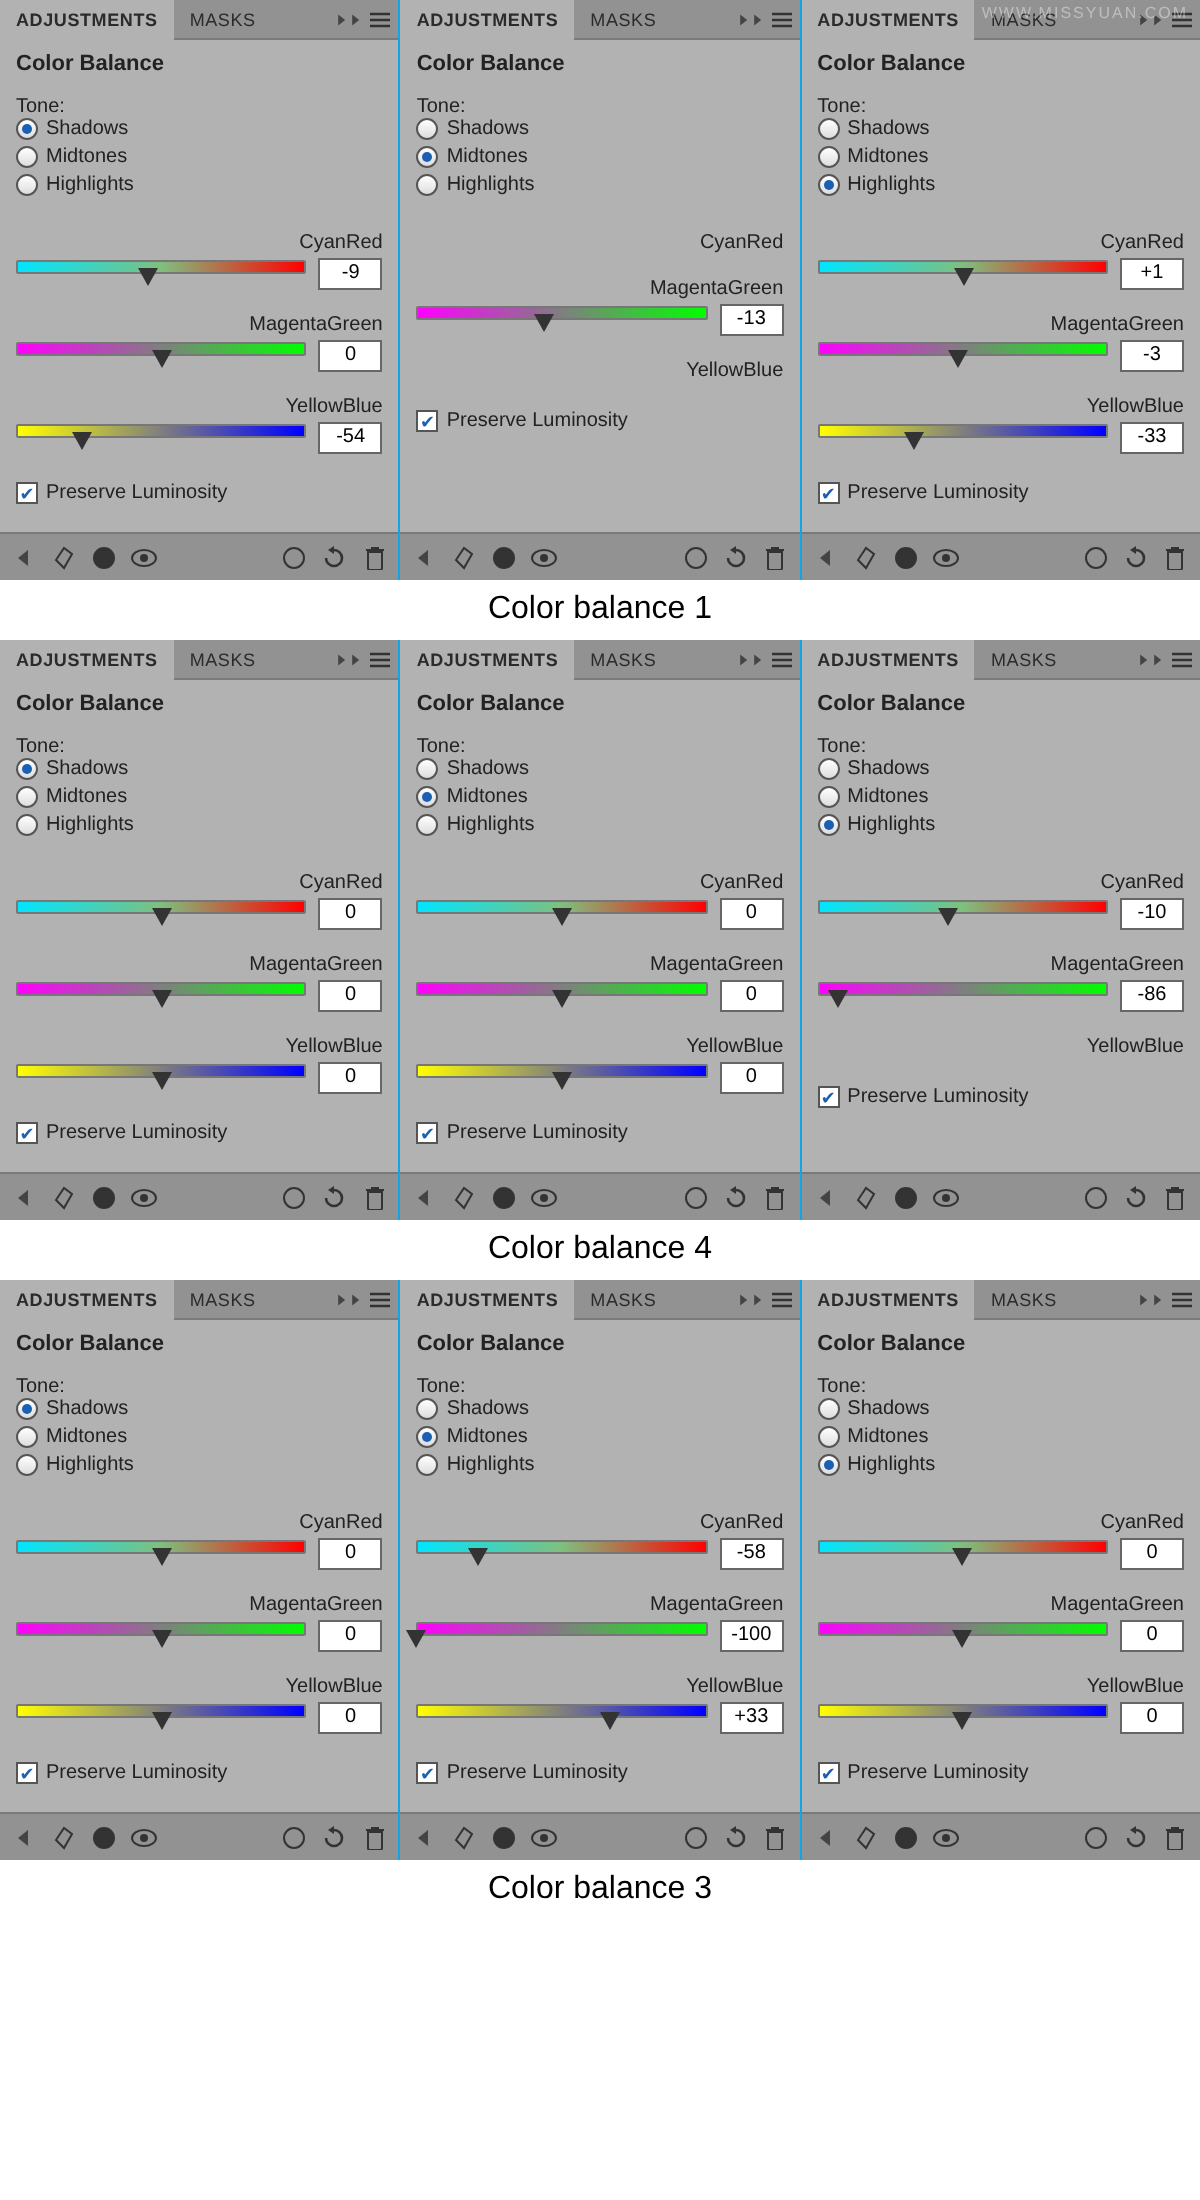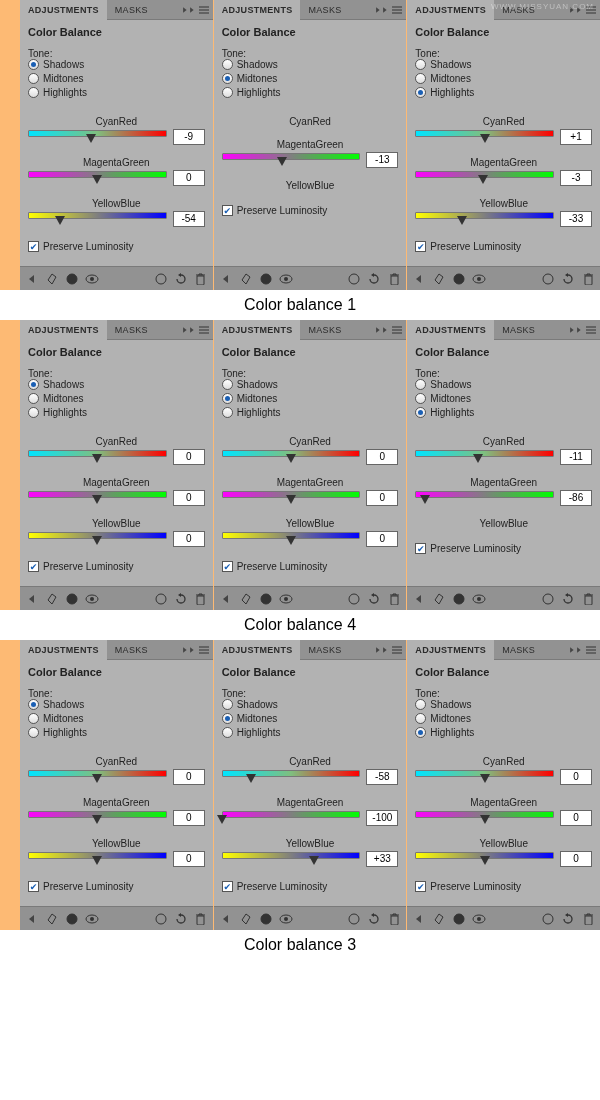--- a/index.html
+++ b/index.html
@@ -1,36 +1,36 @@
 <!DOCTYPE html>
 <html><head>
 <meta charset="utf-8">
 <style>
 * { box-sizing: border-box; margin: 0; padding: 0; }
 body { font-family: Tahoma, Arial, sans-serif; font-size: 10px; background: #fff; }
 .page { width: 600px; background: #fff; }
-.row { display: flex; gap: 1px; background: #fdba74; padding-left: 20px; }
+.row { display: flex; gap: 1px; background: #0ea5e9; }
 .caption { text-align: center; font-size: 16px; padding: 6px 0; background: #fff; }
 .panel { flex: 1; background: #b2b2b2; display: flex; flex-direction: column; position: relative; }
 .header { display: flex; align-items: center; background: #929292; border-bottom: 1px solid #7a7a7a; height: 20px; }
 .tab { padding: 3px 8px; font-size: 9px; color: #2b2b2b; letter-spacing: 0.3px; height: 20px; display: flex; align-items: center; }
 .tab.active { background: #b2b2b2; font-weight: bold; }
 .hdr-right { margin-left: auto; display: flex; align-items: center; gap: 2px; padding-right: 2px; }
 .hdr-btn { width: 14px; height: 14px; display: flex; align-items: center; justify-content: center; color: #333; cursor: pointer; }
 .body { padding: 6px 8px 4px 8px; flex: 1; }
 .title { font-size: 11px; font-weight: bold; color: #222; margin-bottom: 10px; }
 .tone-row { display: flex; margin-bottom: 2px; font-size: 10px; color: #222; flex-direction: column; }
 .tone-label { width: 34px; }
 .radio-col { display: flex; flex-direction: column; gap: 3px; }
 .radio-item { display: flex; align-items: flex-start; gap: 4px; }
 .radio { width: 11px; height: 11px; border-radius: 50%; border: 1px solid #555; background: linear-gradient(#fff,#ddd); display: flex; align-items: center; justify-content: center; }
 .radio.sel::after { content: ""; width: 5px; height: 5px; border-radius: 50%; background: #1a5fb4; }
 .sliders { margin-top: 18px; }
 .slider-block { margin-bottom: 12px; }
-.slider-labels { display: flex; justify-content: center; font-size: 10px; color: #222; margin-bottom: 2px; }
+.slider-labels { display: flex; justify-content: flex-end; font-size: 10px; color: #222; margin-bottom: 2px; }
 .slider-row { display: flex; align-items: center; gap: 6px; }
 .track-wrap { position: relative; flex: 1; height: 14px; }
 .track { height: 7px; border: 1px solid #777; border-radius: 1px; }
 .g-cr { background: linear-gradient(90deg,#00e5ff,#7fbf7f,#ff0000); }
 .g-mg { background: linear-gradient(90deg,#ff00ff,#7f7f7f,#00ff00); }
 .g-yb { background: linear-gradient(90deg,#ffff00,#7f7f7f,#0000ff); }
 .thumb { position: absolute; top: 4px; width: 0; height: 0; border-left: 5px solid transparent; border-right: 5px solid transparent; border-top: 9px solid #333; transform: translateX(-5px); }
 .valbox { width: 32px; height: 16px; background: #fff; border: 1px solid #666; text-align: center; font-size: 10px; line-height: 14px; }
 .preserve { margin-top: 14px; margin-bottom: 10px; display: flex; align-items: center; gap: 4px; font-size: 10px; color: #222; }
 .cb { width: 11px; height: 11px; background: #fff; border: 1px solid #555; display: flex; align-items: center; justify-content: center; font-size: 9px; color: #1a5fb4; }
@@ -713,21 +713,21 @@
         <div class="slider-block">
     <div class="slider-labels">
       <span>Cyan</span>
       <span>Red</span>
     </div>
     <div class="slider-row">
       <div class="track-wrap">
         <div class="track g-cr"></div>
         <div class="thumb" style="left:45%"></div>
       </div>
-      <div class="valbox">-11</div>
+      <div class="valbox">-10</div>
     </div>
   </div>
         <div class="slider-block">
     <div class="slider-labels">
       <span>Magenta</span>
       <span>Green</span>
     </div>
     <div class="slider-row">
       <div class="track-wrap">
         <div class="track g-mg"></div>

